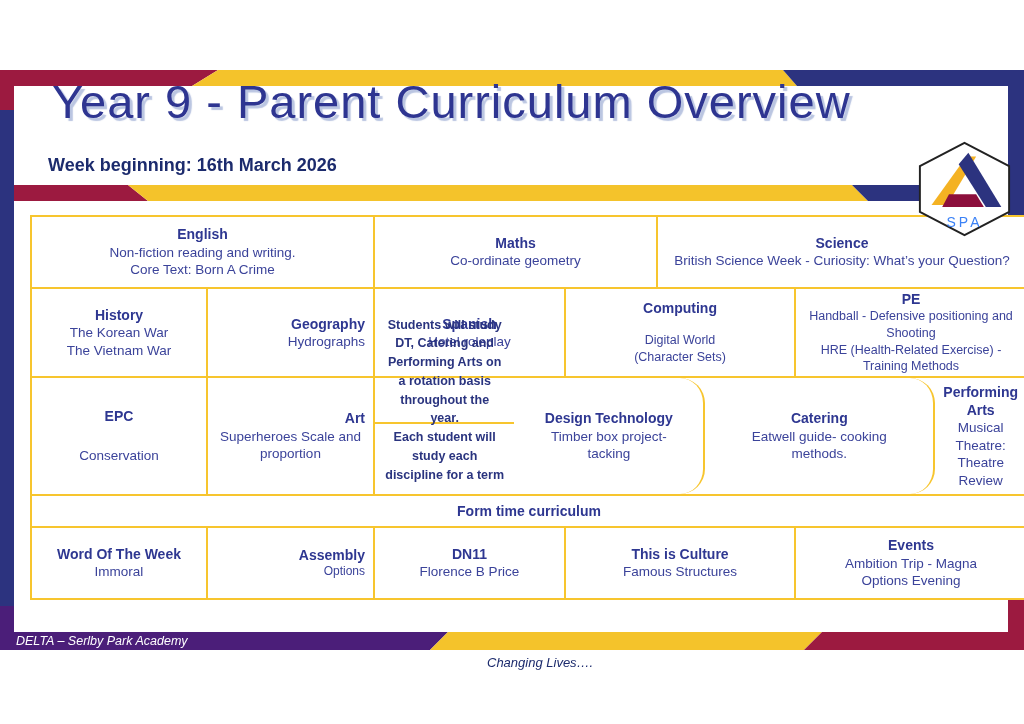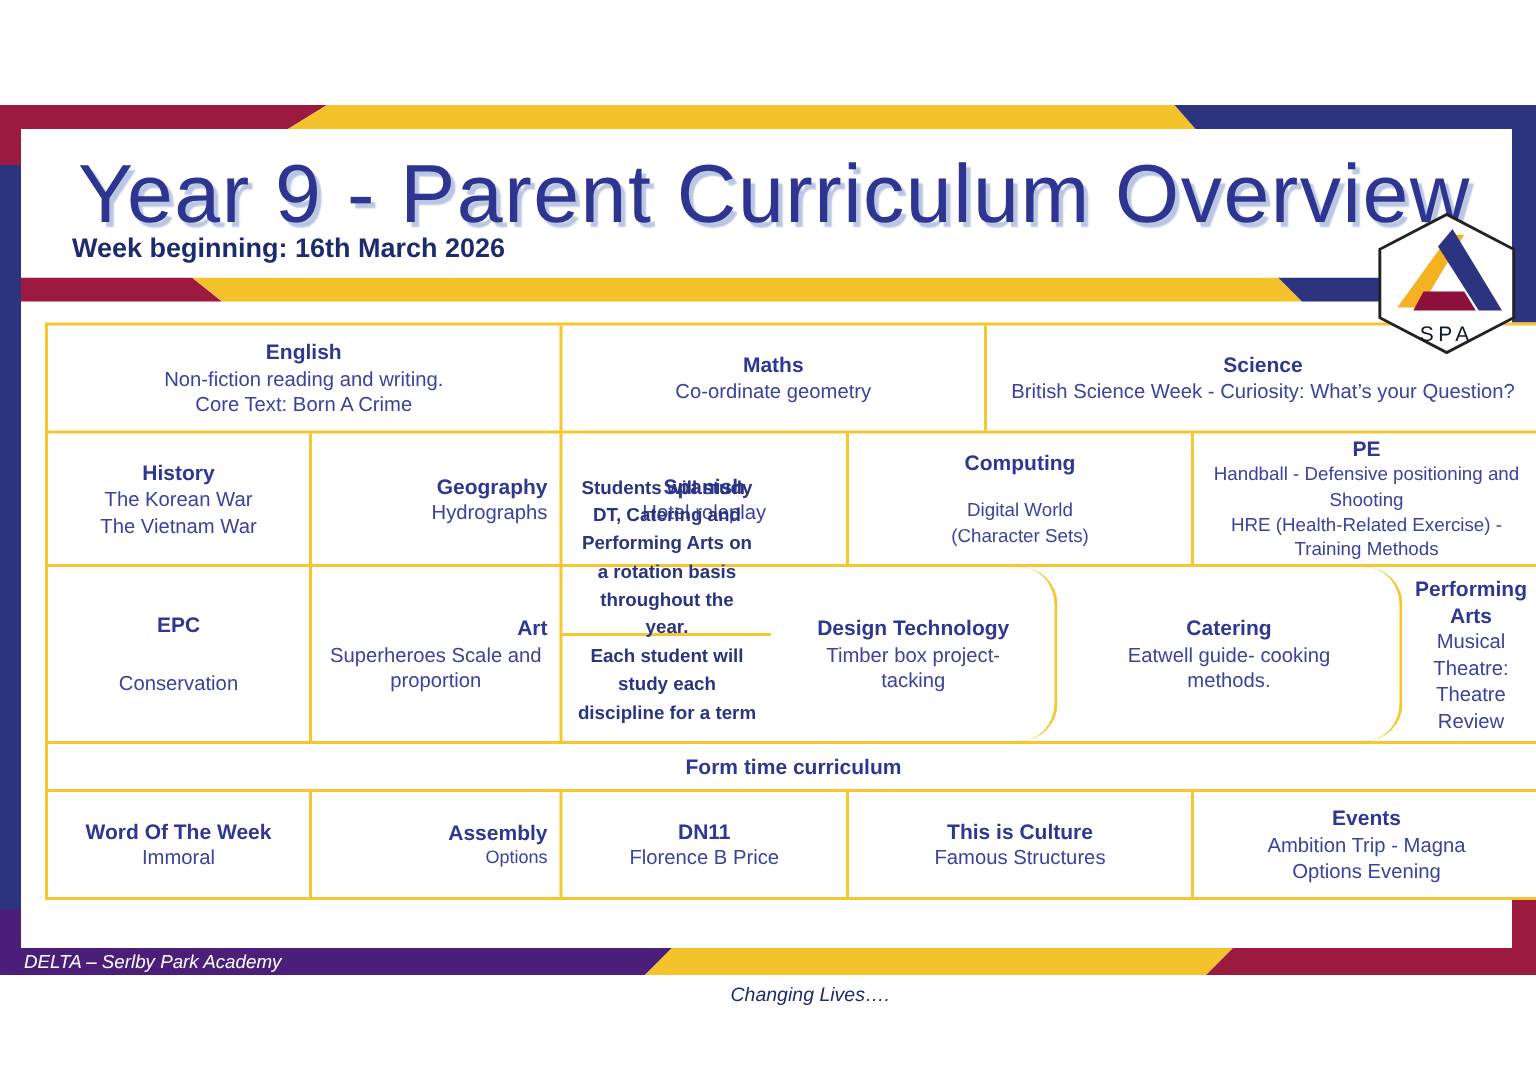--- a/index.html
+++ b/index.html
@@ -2,28 +2,28 @@
 <html><head>
 <meta charset="utf-8">
 <style>
   * { margin:0; padding:0; box-sizing:border-box; }
   html,body { width:1024px; height:724px; background:#ffffff; font-family:"Liberation Sans", sans-serif; overflow:hidden; }
   .stage { position:relative; width:1024px; height:724px; background:#fff; }
   svg.frame { position:absolute; left:0; top:0; width:1024px; height:724px; }
 
   
   .header-box { position:absolute; left:14px; top:86px; width:994px; height:99px; background:#fff; }
-  .title { position:absolute; left:52px; top:97px; font-size:55px; font-weight:400; color:#2e3591; letter-spacing:1px;
+  .title { position:absolute; left:52px; top:74px; font-size:47px; font-weight:400; color:#2e3591; letter-spacing:1px;
            text-shadow:3px 3px 1px rgba(130,150,200,0.55); white-space:nowrap; }
   .subtitle { position:absolute; left:48px; top:155px; font-size:18px; font-weight:700; color:#1c2b6d; }
 
   
   .logo { position:absolute; left:916px; top:141px; width:97px; height:96px; z-index:6; }
   .logo-text { position:absolute; left:0; bottom:7px; width:100%; text-align:center; font-size:14px;
-               letter-spacing:3px; color:#0f172a; }
+               letter-spacing:3px; color:#3b82f6; }
 
   
   .ctable { position:absolute; left:30px; top:215px; width:998px; background:#fff;
             border:2px solid #f7c52e; z-index:5; color:#3b439a; }
   .trow { display:flex; width:100%; border-bottom:2px solid #f7c52e; }
   .trow:last-child { border-bottom:none; }
   .cell { border-right:2px solid #f7c52e; display:flex; flex-direction:column; justify-content:center;
           align-items:center; text-align:center; padding:4px 8px; }
   .cell:last-child { border-right:none; }
   .cell-title { font-weight:700; font-size:14px; color:#2e3791; line-height:1.3; }

